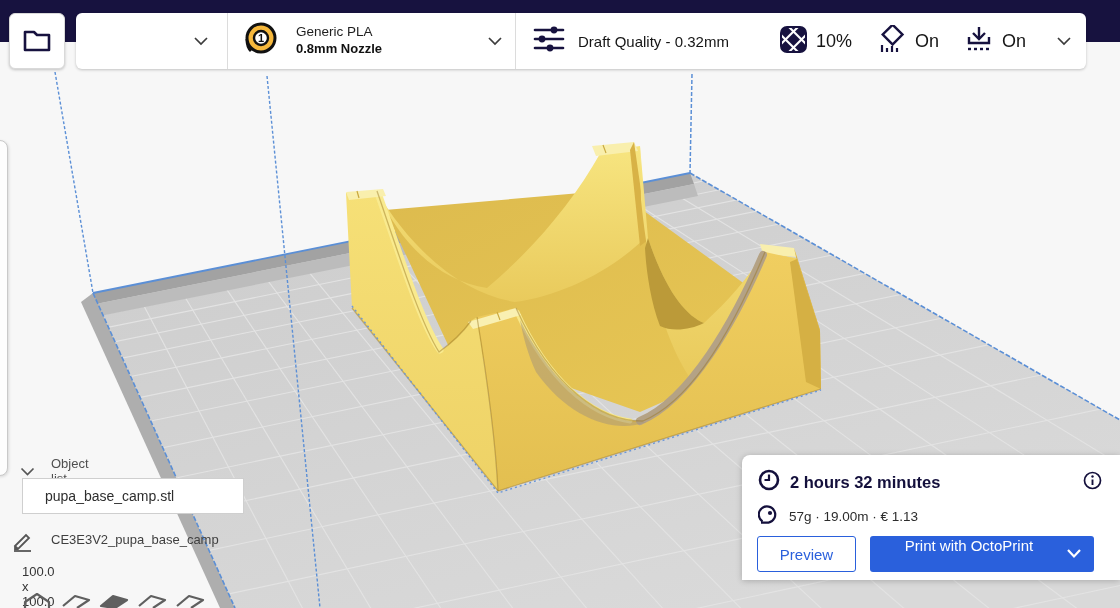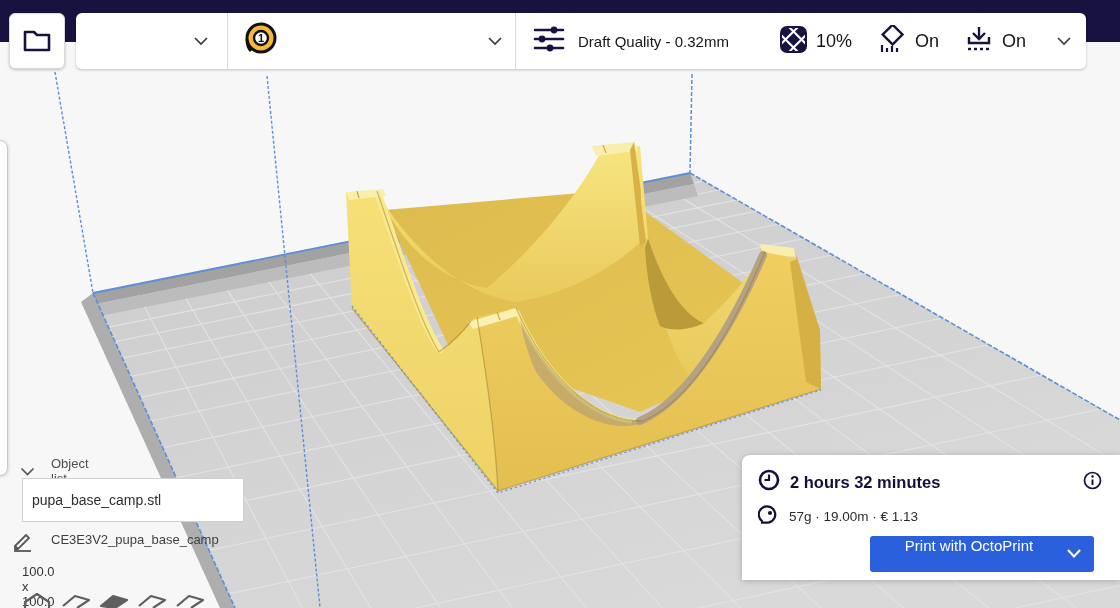--- a/index.html
+++ b/index.html
@@ -32,22 +32,22 @@
   .sec-settings .chev{margin-left:auto;}
 
   
   .left-sliver{position:absolute;left:-32px;top:140px;width:38px;height:334px;background:#fdfdfd;
     border:1px solid #c9c9c9;border-radius:8px;box-shadow:1px 1px 3px rgba(0,0,0,.12);}
 
   
   .objlist{position:absolute;left:0;top:450px;}
   .objlist-head{position:absolute;left:20px;top:6px;display:flex;align-items:center;}
   .objlist-label{font-size:13px;color:#4f4f4f;margin-left:16px;}
-  .file-box{position:absolute;left:22px;top:28px;width:222px;height:44px;background:#fff;
-    border:1px solid #cfcfcf;box-sizing:border-box;display:flex;align-items:center;padding-left:9px;
+  .file-box{position:absolute;left:22px;top:28px;width:222px;height:36px;background:#fff;
+    border:1px solid #cfcfcf;box-sizing:border-box;display:flex;align-items:center;padding-left:22px;
     font-size:14px;color:#2e2e2e;}
   .job-row{position:absolute;left:12px;top:82px;display:flex;align-items:flex-start;}
   .job-name{font-size:13px;color:#3f3f3f;margin-left:18px;}
   .dims{position:absolute;left:22px;top:114px;font-size:13px;color:#343434;}
 
   
   .print-panel{position:absolute;left:742px;top:455px;width:378px;height:125px;background:#fff;
     border-radius:8px 0 0 0;box-shadow:0 1px 6px rgba(0,0,0,.22);}
   .pp-row1{position:absolute;left:16px;top:14px;display:flex;align-items:center;}
   .pp-time{font-size:16.5px;font-weight:bold;color:#14103c;margin-left:10px;}
@@ -228,20 +228,24 @@
 
     <div class="tb-section sec-material">
       <span>
         <svg width="36" height="36" viewBox="0 0 36 36">
           <path d="M 8,30 Q 4,26 4,18" fill="none" stroke="#111" stroke-width="3"></path>
           <circle cx="18" cy="17" r="14" fill="#f6b83c" stroke="#111" stroke-width="3"></circle>
           <circle cx="18" cy="17" r="7" fill="#fff" stroke="#111" stroke-width="2.4"></circle>
           <text x="18" y="21" text-anchor="middle" font-size="11" font-weight="bold" fill="#111" font-family="Liberation Sans, sans-serif">1</text>
         </svg>
       </span>
+      <span class="mat-text">
+        <div class="mat-name">Generic PLA</div>
+        <div class="mat-nozzle">0.8mm Nozzle</div>
+      </span>
       <span class="chev">
         <svg width="16" height="10" viewBox="0 0 16 10">
             <polyline points="2,2 8,8 14,2" fill="none" stroke="#3c3c3c" stroke-width="1.7"></polyline>
           </svg>
       </span>
     </div>
     <div class="tb-sep"></div>
 
     <div class="tb-section sec-settings">
       <span>
@@ -365,20 +369,21 @@
     </span>
     <div class="pp-row2">
       <span>
         <svg width="21" height="21" viewBox="0 0 21 21">
           <path d="M 4.5,17.5 A 8.2 8.2 0 1 1 10.5,18.7 L 3,18.7" fill="none" stroke="#14103c" stroke-width="2.2"></path>
           <circle cx="12" cy="9" r="2.1" fill="#14103c"></circle>
         </svg>
       </span>
       <span class="pp-est">57g · 19.00m · € 1.13</span>
     </div>
+    <button class="btn-preview">Preview</button>
     <button class="btn-print">
       <span style="margin-right:26px">Print with OctoPrint</span>
       <svg width="16" height="11" viewBox="0 0 16 11">
           <polyline points="2,2 8,8.5 14,2" fill="none" stroke="#fff" stroke-width="2.2"></polyline>
         </svg>
     </button>
   </div>
 
 </div>
 

